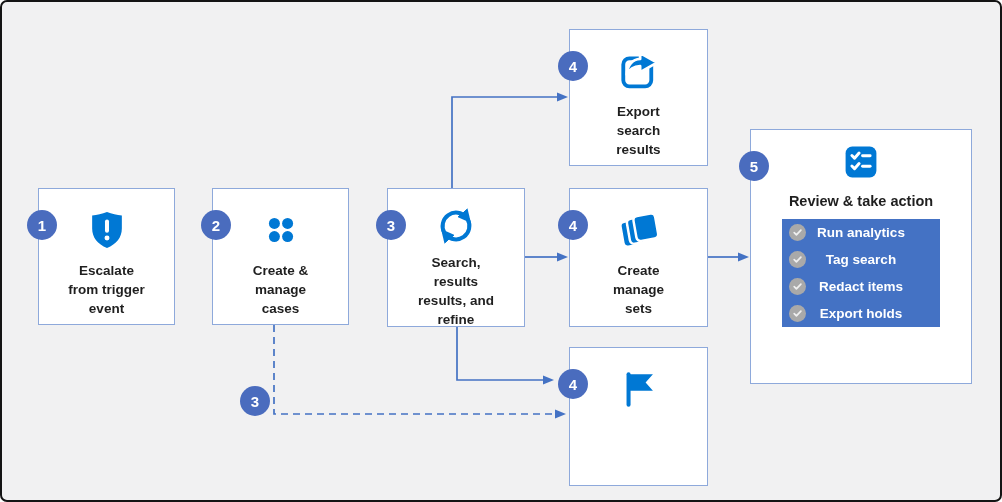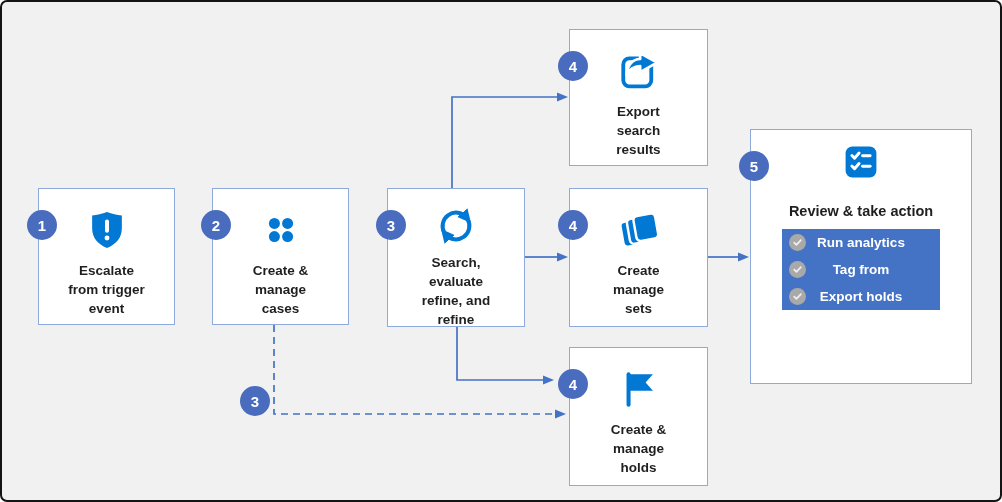--- a/index.html
+++ b/index.html
@@ -49,21 +49,21 @@
   .node-export      { left:567px; top:27px;  width:139px; height:137px; }
   .node-review-sets { left:567px; top:186px; width:139px; height:139px; }
   .node-holds       { left:567px; top:345px; width:139px; height:139px; }
   .panel {
     position:absolute; left:748px; top:127px; width:222px; height:255px;
     background:#ffffff; border:1.4px solid #8ea9db;
     display:flex; flex-direction:column; align-items:center;
     z-index:2;
   }
   .panel .icon-wrap { margin-top:10px; height:44px; display:flex; align-items:center; }
-  .panel .panel-title { margin-top:19px; font-size:14.5px; font-weight:bold; color:#1f1f1f; }
+  .panel .panel-title { margin-top:9px; font-size:14.5px; font-weight:bold; color:#1f1f1f; }
   .actions { margin-top:10px; display:flex; flex-direction:column; width:158px; }
   .action-btn {
     position:relative; height:27px; width:158px;
     background:#4472c4; color:#ffffff;
     font-size:13.5px; font-weight:bold;
     display:flex; align-items:center; justify-content:center;
   }
   .action-btn .chk { position:absolute; left:7px; top:5px; }
 </style>
 </head>
@@ -121,21 +121,21 @@
           <marker id="syncArrow" orient="auto" markerUnits="userSpaceOnUse" markerWidth="7" markerHeight="7" refX="3.2" refY="3.5">
             <path d="M0 0 L7 3.5 L0 7 Z" fill="#0078d4"></path>
           </marker>
         </defs>
         <g fill="none" stroke="#0078d4" stroke-width="2.1">
           <path d="M5.94 15.5 A7 7 0 0 1 17.36 7.5" marker-end="url(#syncArrow)"></path>
           <path d="M18.06 8.5 A7 7 0 0 1 6.64 16.5" marker-end="url(#syncArrow)"></path>
         </g>
       </svg>
     </div>
-    <div class="label">Search, evaluate refine, and refine</div>
+    <div class="label">Search, results results, and refine</div>
   </div>
 
   <div class="node node-export">
     <div class="badge">4</div>
     <div class="icon-wrap">
       <svg width="46" height="46" viewBox="0 0 24 24">
         <rect x="3.8" y="5.4" width="14.6" height="14.6" rx="3.2" fill="none" stroke="#0078d4" stroke-width="2"></rect>
         <path d="M12.6 2.6 L21.4 7.6 L12.6 12.6 L12.6 9.5 C9.2 9.6 6.9 11.3 5.6 13.9 C5.8 8.9 8.7 5.9 12.6 5.7 Z" fill="#0078d4" stroke="#ffffff" stroke-width="1.4" stroke-linejoin="round"></path>
       </svg>
     </div>
@@ -157,21 +157,20 @@
   </div>
 
   <div class="node node-holds">
     <div class="badge">4</div>
     <div class="icon-wrap">
       <svg width="44" height="44" viewBox="0 0 24 24">
         <path d="M6.3 4 V20.6" stroke="#0078d4" stroke-width="2.2" stroke-linecap="round" fill="none"></path>
         <path d="M6.3 3.9 H19.6 L15.6 8.4 L19.6 12.9 H6.3 Z" fill="#0078d4"></path>
       </svg>
     </div>
-    <div class="label">Create &amp; manage holds</div>
   </div>
 
   <div class="free-badge">3</div>
 
   <div class="panel">
     <div class="badge">5</div>
     <div class="icon-wrap">
       <svg width="42" height="42" viewBox="0 0 24 24">
         <rect x="3.2" y="3.2" width="17.6" height="17.6" rx="3.8" fill="#0078d4"></rect>
         <g fill="none" stroke="#ffffff" stroke-width="1.7" stroke-linecap="round" stroke-linejoin="round">
@@ -193,21 +192,30 @@
         </span>
         <span>Run analytics</span>
       </div>
       <div class="action-btn">
         <span class="chk">
           <svg width="17" height="17" viewBox="0 0 17 17">
             <circle cx="8.5" cy="8.5" r="8.5" fill="#a9a9a9"></circle>
             <path d="M5.2 8.7 L7.4 10.9 L11.9 6.1" fill="none" stroke="#efefef" stroke-width="1.7" stroke-linecap="round" stroke-linejoin="round"></path>
           </svg>
         </span>
-        <span>Tag from</span>
+        <span>Tag search</span>
+      </div>
+      <div class="action-btn">
+        <span class="chk">
+          <svg width="17" height="17" viewBox="0 0 17 17">
+            <circle cx="8.5" cy="8.5" r="8.5" fill="#a9a9a9"></circle>
+            <path d="M5.2 8.7 L7.4 10.9 L11.9 6.1" fill="none" stroke="#efefef" stroke-width="1.7" stroke-linecap="round" stroke-linejoin="round"></path>
+          </svg>
+        </span>
+        <span>Redact items</span>
       </div>
       <div class="action-btn">
         <span class="chk">
           <svg width="17" height="17" viewBox="0 0 17 17">
             <circle cx="8.5" cy="8.5" r="8.5" fill="#a9a9a9"></circle>
             <path d="M5.2 8.7 L7.4 10.9 L11.9 6.1" fill="none" stroke="#efefef" stroke-width="1.7" stroke-linecap="round" stroke-linejoin="round"></path>
           </svg>
         </span>
         <span>Export holds</span>
       </div>

